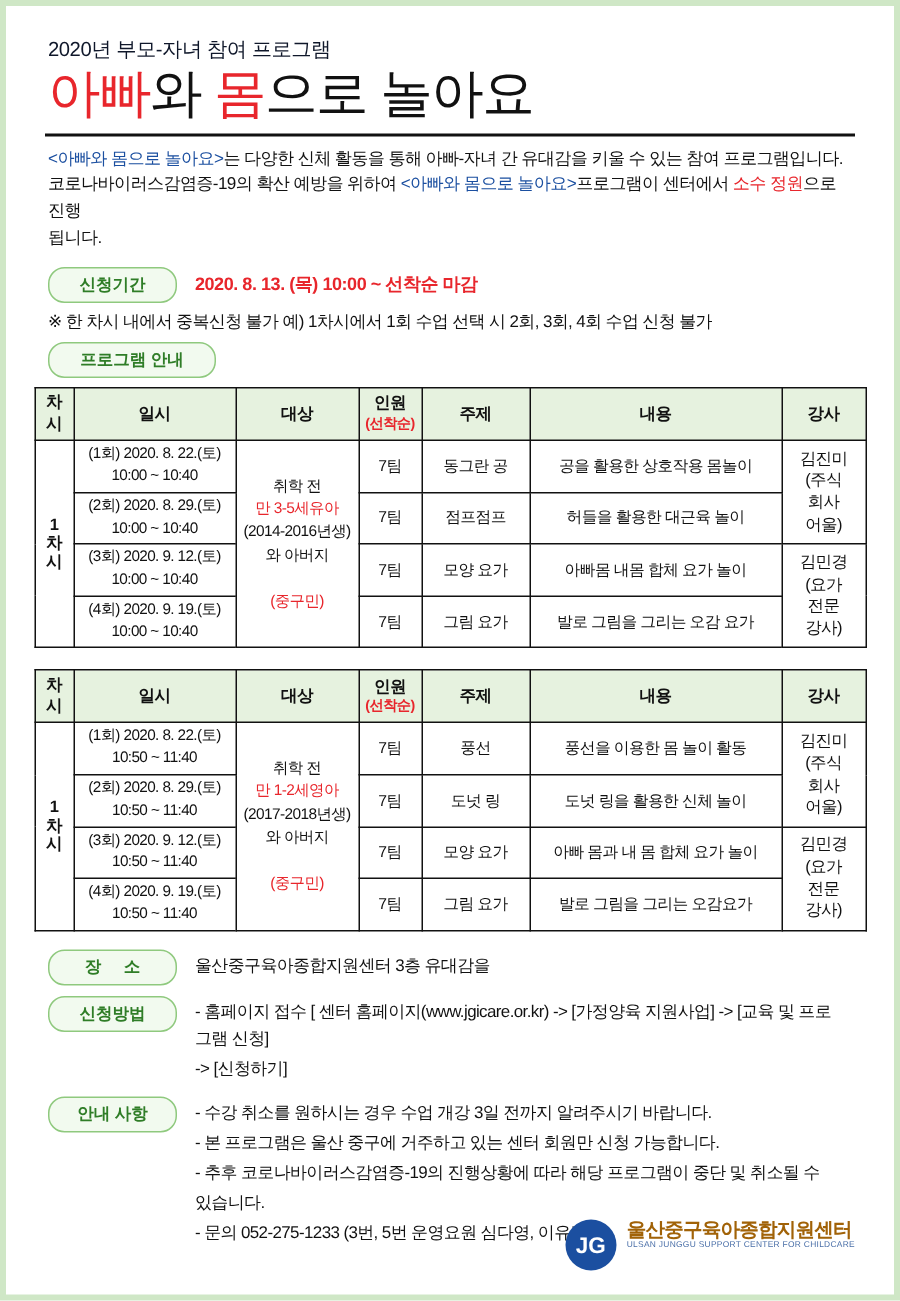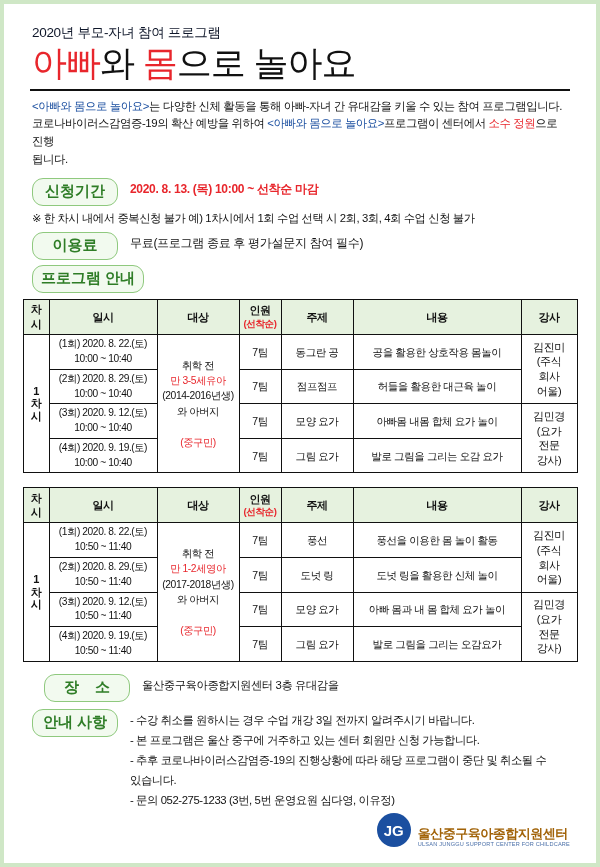--- a/index.html
+++ b/index.html
@@ -57,21 +57,21 @@
     display:flex;
     align-items:flex-start;
     margin:0 0 5px 18px;
   }
   .pill{
     display:inline-block;
     border:1px solid #8fc97e;
     border-radius:11px;
     background:#f2faef;
     color:#2f7d27;
-    font-size:15px;
+    font-size:11px;
     font-weight:bold;
     padding:3px 0 4px 0;
     text-align:center;
     width:84px;
     letter-spacing:0px;
     flex:0 0 auto;
   }
   .pill.wide{width:110px;}
   .info-text{
     font-size:12px;
@@ -131,26 +131,26 @@
   }
   .b-text{
     font-size:11.3px;
     margin-left:12px;
     padding-top:2px;
     letter-spacing:-0.4px;
     line-height:1.6;
     max-width:430px;
   }
   .b-text div{margin-bottom:2px;}
-  .pill-sp{letter-spacing:6px;text-indent:6px;margin-left:12px;}
+  .pill-sp{letter-spacing:6px;text-indent:6px;}
   
   .footer{
     position:absolute;
     right:16px;bottom:8px;
-    display:flex;align-items:flex-end;
+    display:flex;align-items:flex-start;
   }
   .logo-mark{
     width:34px;height:34px;border-radius:50%;
     background:#1b4fa0;
     color:#fff;font-size:15px;font-weight:bold;
     display:flex;align-items:center;justify-content:center;
     margin-right:7px;
   }
   .logo-text-kr{
     font-size:13px;font-weight:bold;color:#a16207;letter-spacing:-0.5px;
@@ -177,24 +177,20 @@
     <span>코로나바이러스감염증-19의 확산 예방을 위하여 </span><span class="blue">&lt;아빠와 몸으로 놀아요&gt;</span><span>프로그램이 센터에서 </span><span class="red">소수 정원</span><span>으로 진행</span><br>
     <span>됩니다.</span>
   </div>
 
   <div class="info-block">
     <div class="info-row">
       <span class="pill">신청기간</span>
       <span class="info-text red bold">2020. 8. 13. (목) 10:00 ~ 선착순 마감</span>
     </div>
     <div class="info-note">※ 한 차시 내에서 중복신청 불가   예) 1차시에서 1회 수업 선택 시 2회, 3회, 4회 수업 신청 불가</div>
-    <div class="info-row">
-      <span class="pill">이용료</span>
-      <span class="info-text">무료(프로그램 종료 후 평가설문지 참여 필수)</span>
-    </div>
     <div class="info-row">
       <span class="pill wide">프로그램 안내</span>
     </div>
   </div>
 
   <table>
     <colgroup>
       <col class="c-round">
           <col class="c-date">
           <col class="c-target">
@@ -298,20 +294,27 @@
           </tr>
         </tbody>
   </table>
 
   <div class="bottom">
     <div class="b-row">
       <span class="pill pill-sp">장     소</span>
       <span class="b-text">울산중구육아종합지원센터 3층 유대감을</span>
     </div>
     <div class="b-row">
+      <span class="pill">신청방법</span>
+      <span class="b-text">
+        <div>- 홈페이지 접수 [ 센터 홈페이지(www.jgicare.or.kr) -&gt; [가정양육 지원사업] -&gt; [교육 및 프로그램 신청]</div>
+        <div>-&gt; [신청하기]</div>
+      </span>
+    </div>
+    <div class="b-row">
       <span class="pill">안내 사항</span>
       <span class="b-text" id="notice-lines">
             <div>- 수강 취소를 원하시는 경우 수업 개강 3일 전까지 알려주시기 바랍니다.</div>
             <div>- 본 프로그램은 울산 중구에 거주하고 있는 센터 회원만 신청 가능합니다.</div>
             <div>- 추후 코로나바이러스감염증-19의 진행상황에 따라 해당 프로그램이 중단 및 취소될 수</div>
             <div>  있습니다.</div>
             <div>- 문의 052-275-1233  (3번, 5번 운영요원 심다영, 이유정)</div>
           </span>
     </div>
   </div>

